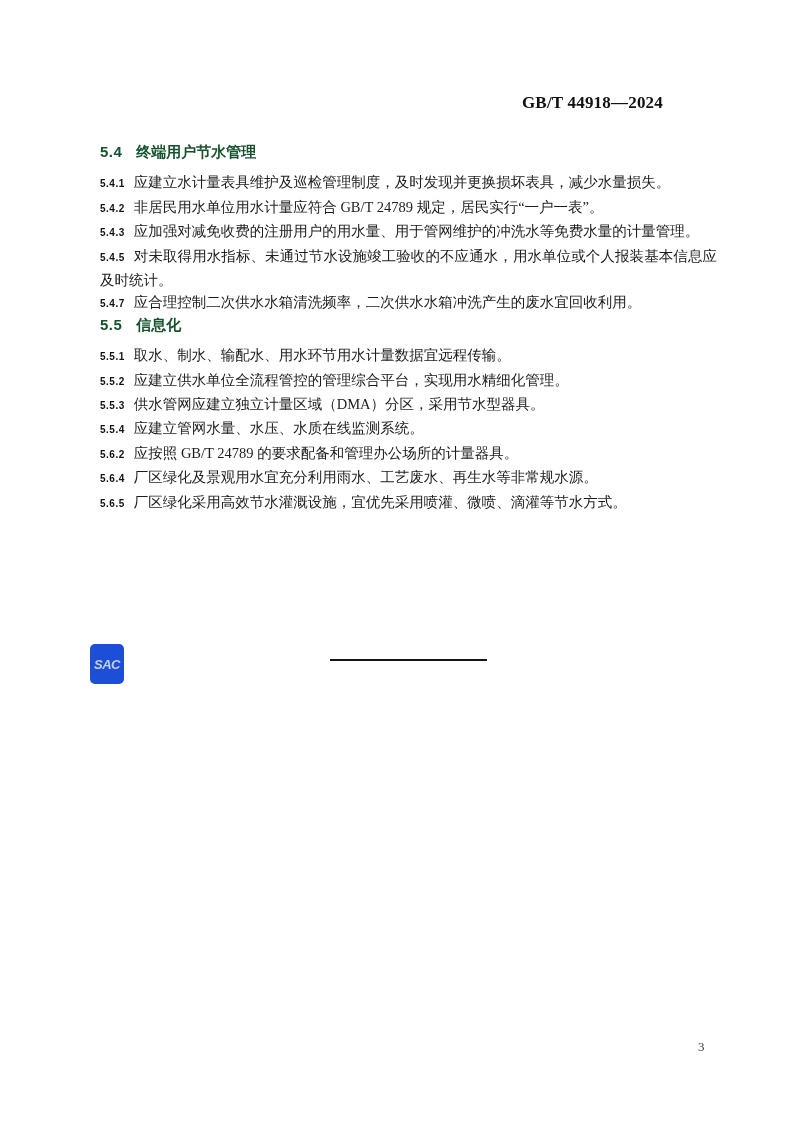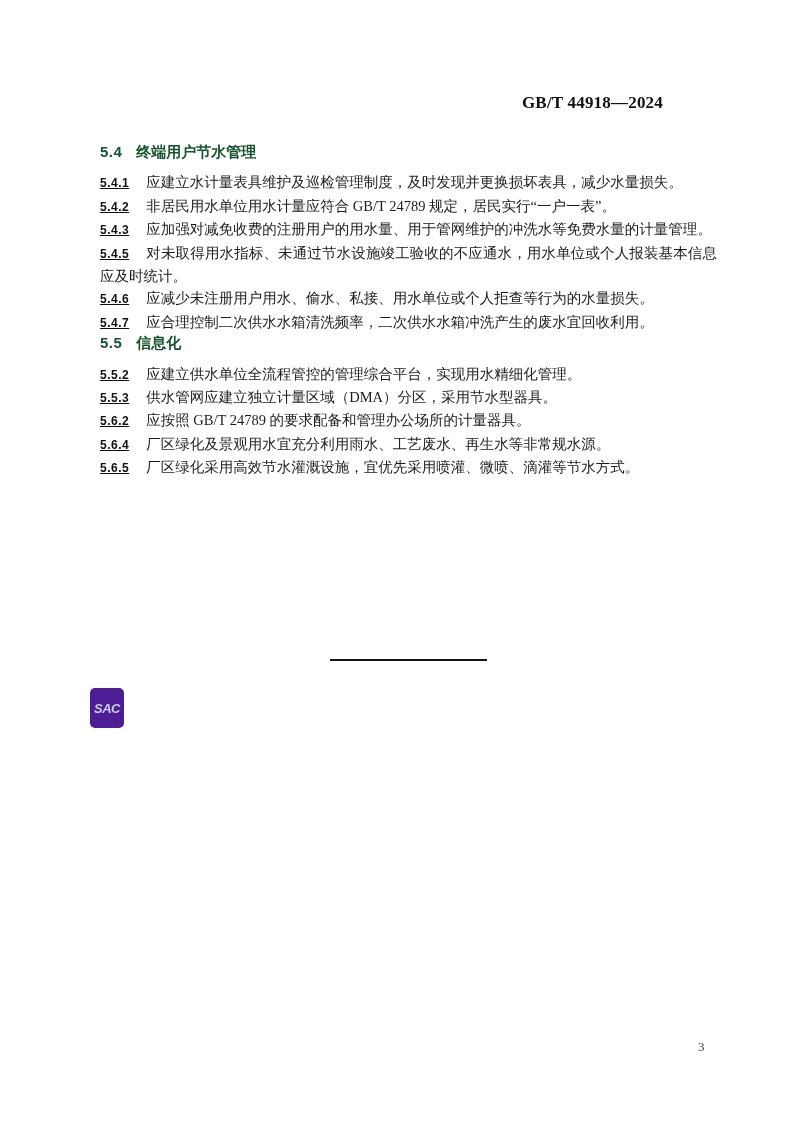--- a/index.html
+++ b/index.html
@@ -48,46 +48,44 @@
     margin: 0;
     font-size: 14.5px;
     line-height: 22.4px;
     text-align: justify;
     text-align-last: left;
     color: #1c1c1c;
   }
   .clause .cnum {
     font-family: "Liberation Sans", "DejaVu Sans", sans-serif;
     font-weight: 700;
-    font-size: 12px;
-    margin-right: 17px;
+    font-size: 10px;
+    margin-right: 9px;
     letter-spacing: 0.5px;
     color: #111111;
-    text-decoration: underline;
   }
   
   .clause + .section-heading { margin-top: -2px; }
   .sac-logo {
     position: absolute;
     left: 90px;
     top: 644px;
     width: 34px;
     height: 40px;
-    background: #4c1d95;
+    background: #1d4ed8;
     border-radius: 5px;
     display: flex;
     align-items: center;
     justify-content: center;
     font-family: "Liberation Sans", "DejaVu Sans", sans-serif;
     font-style: italic;
     font-weight: 700;
     font-size: 13px;
     color: #c3d1e6;
     letter-spacing: -0.5px;
-    margin-top: 44px;
   }
   .end-line {
     position: absolute;
     left: 330px;
     top: 659px;
     width: 157px;
     height: 2px;
     background: #161616;
   }
   .page-number {
@@ -104,25 +102,26 @@
 
 <div class="page">
   <div class="doc-header">GB/T 44918—2024</div>
 
   <div class="content" id="sections-container">
       <div class="section-heading"><span class="num">5.4</span><span>终端用户节水管理</span></div>
       <p class="clause"><span class="cnum">5.4.1</span><span>应建立水计量表具维护及巡检管理制度，及时发现并更换损坏表具，减少水量损失。</span></p>
       <p class="clause"><span class="cnum">5.4.2</span><span>非居民用水单位用水计量应符合 GB/T 24789 规定，居民实行“一户一表”。</span></p>
       <p class="clause"><span class="cnum">5.4.3</span><span>应加强对减免收费的注册用户的用水量、用于管网维护的冲洗水等免费水量的计量管理。</span></p>
       <p class="clause"><span class="cnum">5.4.5</span><span>对未取得用水指标、未通过节水设施竣工验收的不应通水，用水单位或个人报装基本信息应及时统计。</span></p>
-      <p class="clause"><span class="cnum">5.4.6</span><span>应减少未注册用户用水、偷水、私接、用水单位或个人拒查等行为的水量损失。</span></p>
       <p class="clause"><span class="cnum">5.4.7</span><span>应合理控制二次供水水箱清洗频率，二次供水水箱冲洗产生的废水宜回收利用。</span></p>
       <div class="section-heading"><span class="num">5.5</span><span>信息化</span></div>
+      <p class="clause"><span class="cnum">5.5.1</span><span>取水、制水、输配水、用水环节用水计量数据宜远程传输。</span></p>
       <p class="clause"><span class="cnum">5.5.2</span><span>应建立供水单位全流程管控的管理综合平台，实现用水精细化管理。</span></p>
       <p class="clause"><span class="cnum">5.5.3</span><span>供水管网应建立独立计量区域（DMA）分区，采用节水型器具。</span></p>
+      <p class="clause"><span class="cnum">5.5.4</span><span>应建立管网水量、水压、水质在线监测系统。</span></p>
       <p class="clause"><span class="cnum">5.6.2</span><span>应按照 GB/T 24789 的要求配备和管理办公场所的计量器具。</span></p>
       <p class="clause"><span class="cnum">5.6.4</span><span>厂区绿化及景观用水宜充分利用雨水、工艺废水、再生水等非常规水源。</span></p>
       <p class="clause"><span class="cnum">5.6.5</span><span>厂区绿化采用高效节水灌溉设施，宜优先采用喷灌、微喷、滴灌等节水方式。</span></p>
     </div>
 
   <div class="sac-logo">SAC</div>
 
   <div class="end-line"></div>
 
   <div class="page-number">3</div>

